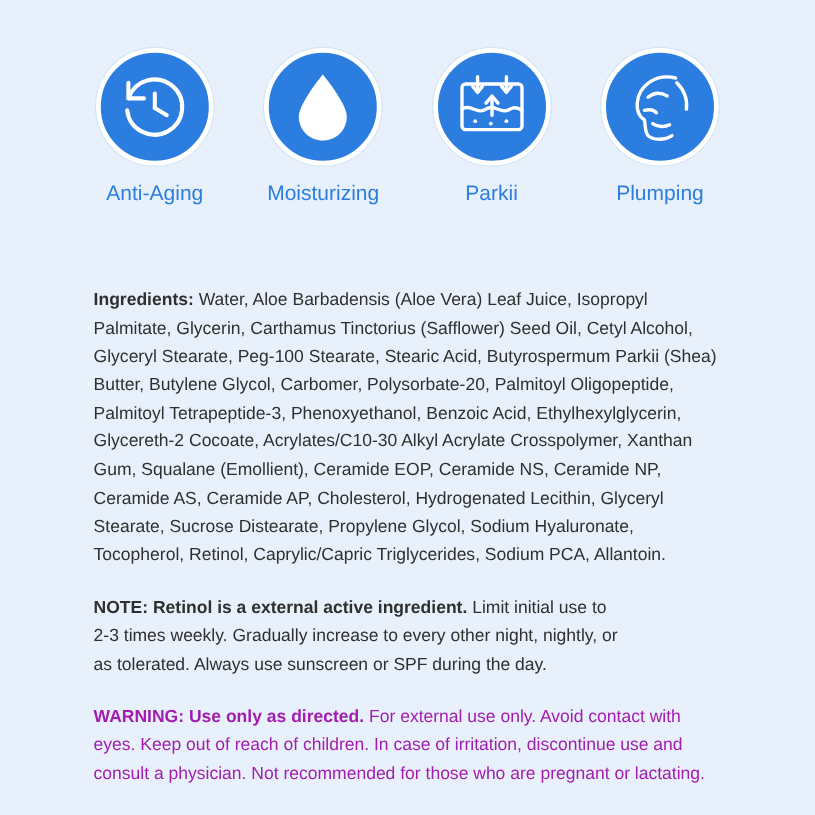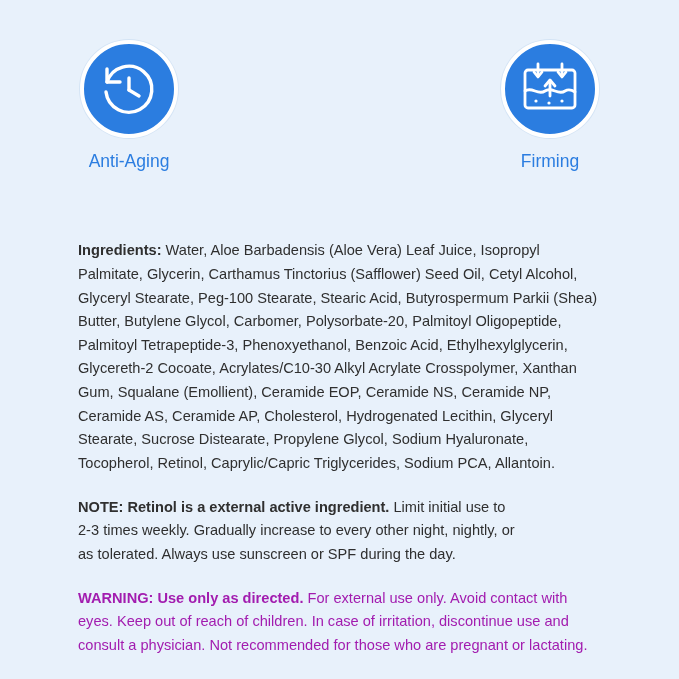--- a/index.html
+++ b/index.html
@@ -118,40 +118,60 @@
         <svg width="62" height="62" viewBox="0 0 62 62" fill="none" stroke="#ffffff" stroke-width="3.4" stroke-linecap="round" stroke-linejoin="round">
           <path d="M9 24 A23 23 0 1 1 8 34"></path>
           <polyline points="9,11 9,24 22,24"></polyline>
           <line x1="31" y1="20" x2="31" y2="32"></line>
           <line x1="31" y1="32" x2="41" y2="38"></line>
         </svg>
       </div>
       <div class="benefit-label">Anti-Aging</div>
     </div>
 
+    <div class="benefit">
+      <div class="benefit-circle">
+        <svg width="58" height="62" viewBox="0 0 58 62" fill="#ffffff">
+          <path d="M29 4 C29 4 9 28 9 39 C9 50.5 18 59 29 59 C40 59 49 50.5 49 39 C49 28 29 4 29 4 Z"></path>
+        </svg>
+      </div>
+      <div class="benefit-label">Moisturizing</div>
+    </div>
 
     <div class="benefit">
       <div class="benefit-circle">
         <svg width="64" height="58" viewBox="0 0 64 58" fill="none" stroke="#ffffff" stroke-width="2.8" stroke-linecap="round" stroke-linejoin="round">
           <rect x="7" y="10" width="50" height="38" rx="3"></rect>
           <line x1="20" y1="4" x2="20" y2="16"></line>
           <polyline points="16,12 20,17 24,12"></polyline>
           <line x1="44" y1="4" x2="44" y2="16"></line>
           <polyline points="40,12 44,17 48,12"></polyline>
           <line x1="32" y1="36" x2="32" y2="21"></line>
           <polyline points="27,26 32,20 37,26"></polyline>
           <path d="M7 31 C14 26 20 36 27 31 C34 26 40 36 47 31 C51 28.5 54 30 57 32"></path>
           <circle cx="18" cy="41" r="1.6" fill="#ffffff" stroke="none"></circle>
           <circle cx="31" cy="43" r="1.6" fill="#ffffff" stroke="none"></circle>
           <circle cx="44" cy="41" r="1.6" fill="#ffffff" stroke="none"></circle>
         </svg>
       </div>
-      <div class="benefit-label">Firming</div>
+      <div class="benefit-label">Parkii</div>
     </div>
 
+    <div class="benefit">
+      <div class="benefit-circle">
+        <svg width="60" height="60" viewBox="0 0 60 60" fill="none" stroke="#ffffff" stroke-width="2.8" stroke-linecap="round" stroke-linejoin="round">
+          <path d="M43 6 C27 2 12 12 11 27 C10.4 35 14 39 17 41 C18 45 17 50 20 54 C24 58 34 58 40 54"></path>
+          <path d="M20 22 C25 18 31 18 36 21"></path>
+          <path d="M17 33 C21 32 25 33 27 35"></path>
+          <path d="M24 44 C28 47 34 47 38 45"></path>
+          <path d="M44 10 C50 16 53 24 52 32"></path>
+        </svg>
+      </div>
+      <div class="benefit-label">Plumping</div>
+    </div>
 
   </div>
 
   <div class="content">
 
     <p class="ingredients"><span class="lead">Ingredients:</span><span> Water, Aloe Barbadensis (Aloe Vera) Leaf Juice, Isopropyl Palmitate, Glycerin, Carthamus Tinctorius (Safflower) Seed Oil, Cetyl Alcohol, Glyceryl Stearate, Peg-100 Stearate, Stearic Acid, Butyrospermum Parkii (Shea) Butter, Butylene Glycol, Carbomer, Polysorbate-20, Palmitoyl Oligopeptide, Palmitoyl Tetrapeptide-3, Phenoxyethanol, Benzoic Acid, Ethylhexylglycerin, Glycereth-2 Cocoate, Acrylates/C10-30 Alkyl Acrylate Crosspolymer, Xanthan Gum, Squalane (Emollient), Ceramide EOP, Ceramide NS, Ceramide NP, Ceramide AS, Ceramide AP, Cholesterol, Hydrogenated Lecithin, Glyceryl Stearate, Sucrose Distearate, Propylene Glycol, Sodium Hyaluronate, Tocopherol, Retinol, Caprylic/Capric Triglycerides, Sodium PCA, Allantoin.</span></p>
 
     <div class="note-block">
       <span class="lead">NOTE: Retinol is a external active ingredient.</span><span> Limit initial use to 2-3 times weekly. Gradually increase to every other night, nightly, or as tolerated. Always use sunscreen or SPF during the day.</span>
     </div>

